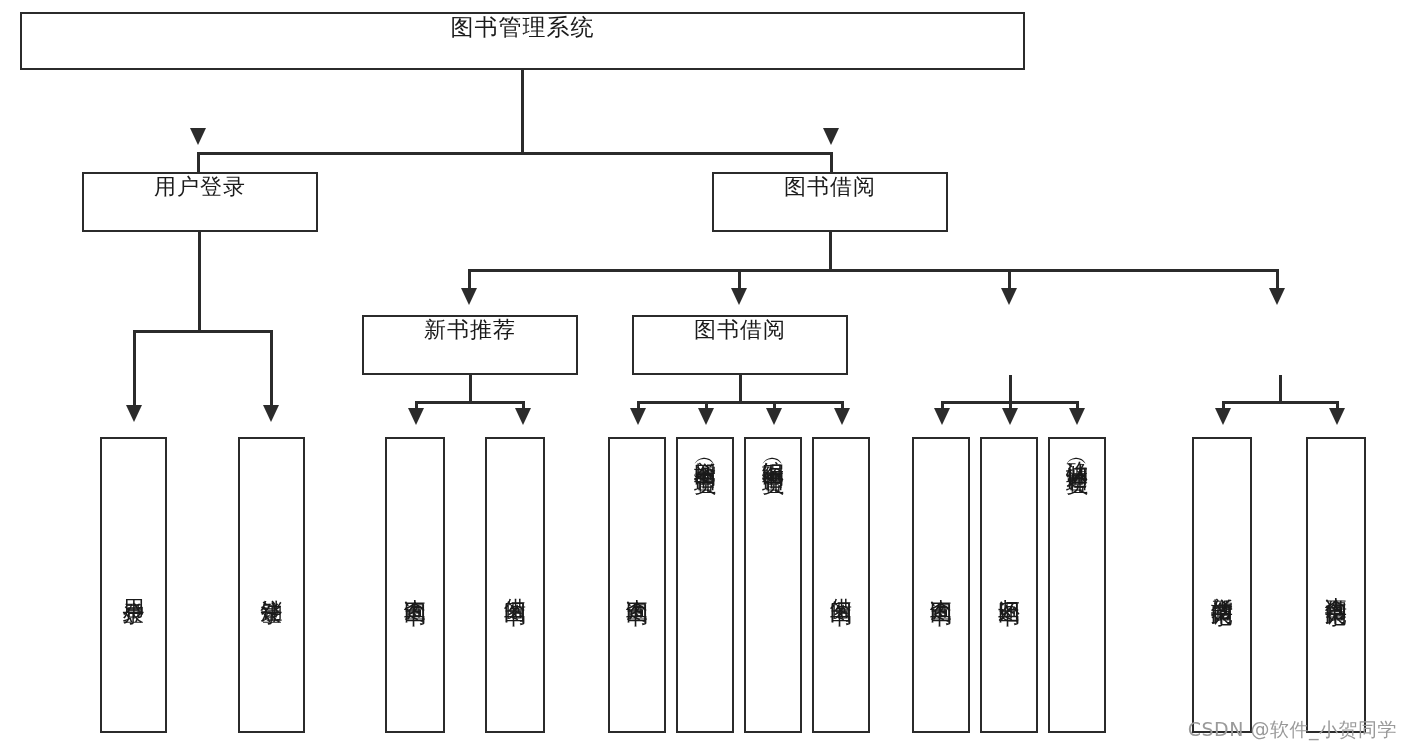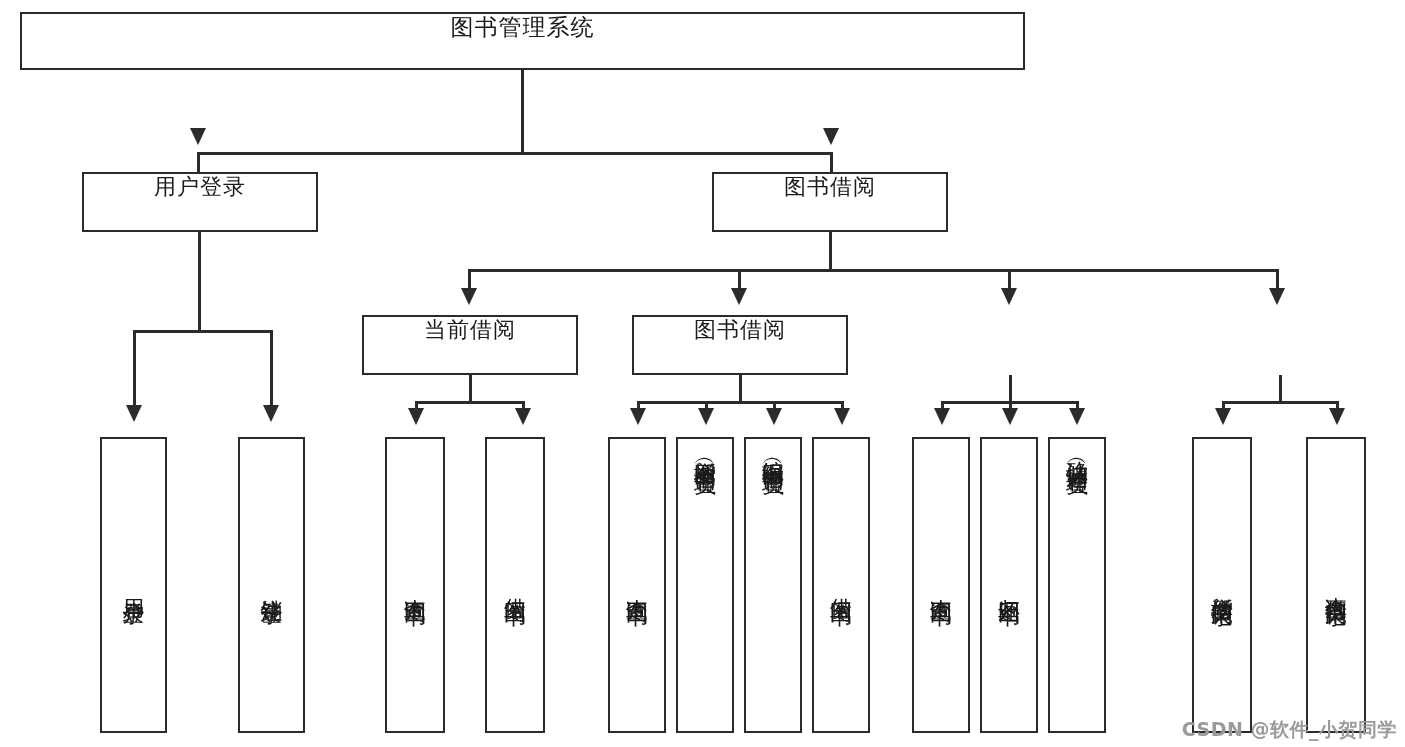--- a/index.html
+++ b/index.html
@@ -73,21 +73,20 @@
   }
   
   #watermark {
     position: absolute;
     right: 8px;
     bottom: 4px;
     font-size: 19px;
     color: #9a9a9a;
     white-space: nowrap;
     letter-spacing: 0.5px;
-    font-weight: bold;
   }
 </style>
 </head>
 <body>
 
 <div id="diagram-root">
 
   <div class="node horizontal root" style="left:20px; top:12px; width:1005px; height:58px;">
     <span>图书管理系统</span>
   </div>
@@ -120,21 +119,21 @@
   <div class="conn v" style="left:468px; top:269px; height:22px;"></div>
   <div class="arrow" style="left:461px; top:288px;"></div>
   <div class="conn v" style="left:738px; top:269px; height:22px;"></div>
   <div class="arrow" style="left:731px; top:288px;"></div>
   <div class="conn v" style="left:1008px; top:269px; height:22px;"></div>
   <div class="arrow" style="left:1001px; top:288px;"></div>
   <div class="conn v" style="left:1276px; top:269px; height:22px;"></div>
   <div class="arrow" style="left:1269px; top:288px;"></div>
 
   <div class="node horizontal" style="left:362px; top:315px; width:216px; height:60px;">
-    <span>当前借阅</span>
+    <span>新书推荐</span>
   </div>
   <div class="node horizontal" style="left:632px; top:315px; width:216px; height:60px;">
     <span>图书借阅</span>
   </div>
 
   <div class="conn v" style="left:469px; top:375px; height:28px;"></div>
   <div class="conn h" style="left:415px; top:401px; width:110px;"></div>
   <div class="conn v" style="left:415px; top:401px; height:10px;"></div>
   <div class="arrow" style="left:408px; top:408px;"></div>
   <div class="conn v" style="left:522px; top:401px; height:10px;"></div>

